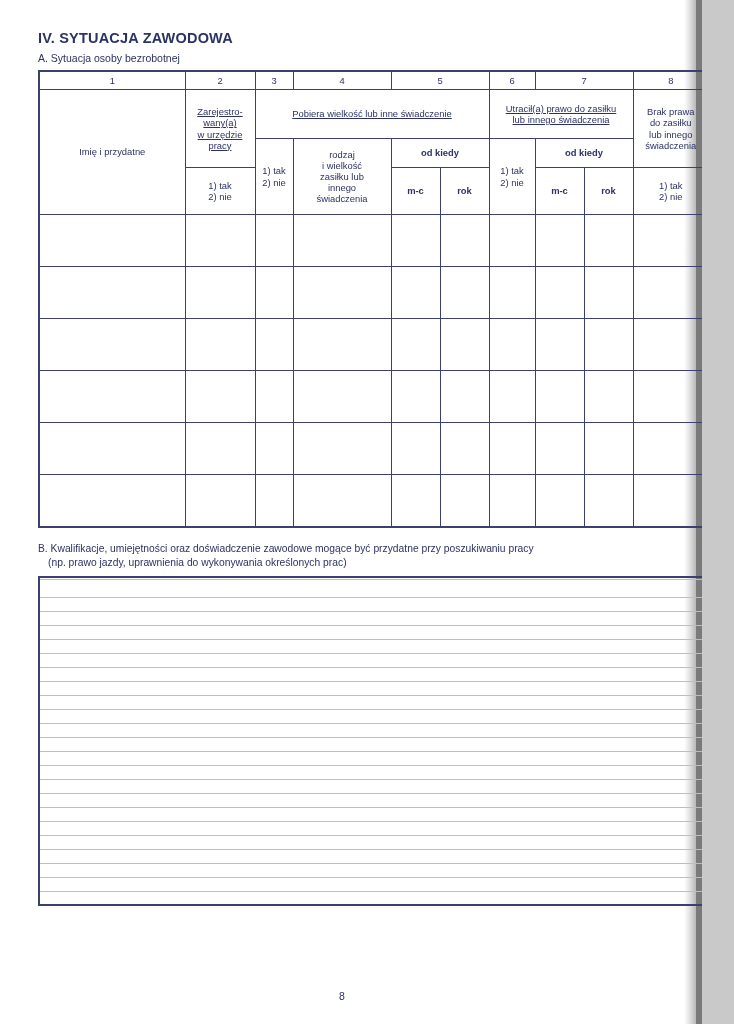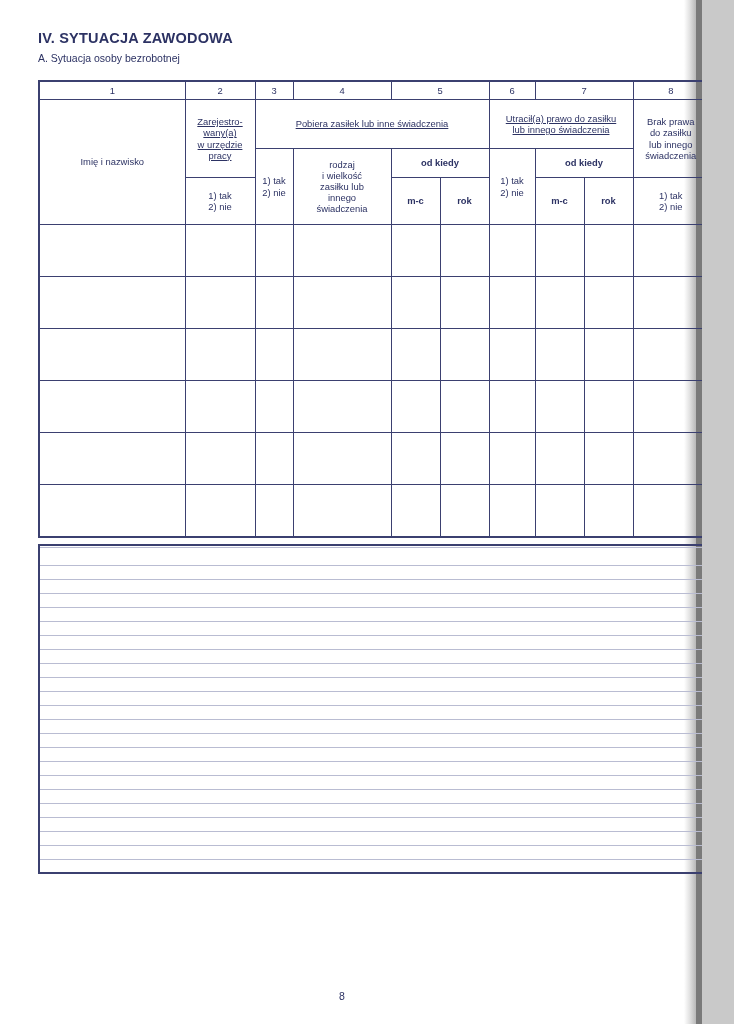--- a/index.html
+++ b/index.html
@@ -44,21 +44,21 @@
   h1.section-title {
     font-size: 14.5px;
     font-weight: bold;
     color: #2c3263;
     margin: 0 0 6px 0;
     letter-spacing: 0.2px;
   }
   .sub-title {
     font-size: 10.5px;
     color: #2c3263;
-    margin: 0 0 16px 0;
+    margin: 0 0 6px 0;
   }
   table.main {
     border-collapse: collapse;
     width: 670px;
     table-layout: fixed;
     color: #2c3263;
   }
   table.main td {
     border: 1px solid #3b4070;
     font-size: 9.4px;
@@ -148,26 +148,26 @@
           <td>2</td>
           <td>3</td>
           <td>4</td>
           <td colspan="2">5</td>
           <td>6</td>
           <td colspan="2">7</td>
           <td class="outer-r">8</td>
         </tr>
 
         <tr>
-          <td class="outer-l name-cell" rowspan="3" style="white-space:pre-line">Imię i nazwisko</td>
+          <td class="outer-l name-cell" rowspan="3" style="white-space:pre-line">Imię i przydatne</td>
           <td class="hdr-tall" rowspan="2" style="white-space:pre-line">Zarejestro-
 wany(a)
 w urzędzie
 pracy</td>
-          <td class="hdr-tall" colspan="4" style="white-space:pre-line">Pobiera zasiłek lub inne świadczenia</td>
+          <td class="hdr-tall" colspan="4" style="white-space:pre-line">Pobiera wielkość lub inne świadczenie</td>
           <td class="hdr-tall" colspan="3" style="white-space:pre-line">Utracił(a) prawo do zasiłku
 lub innego świadczenia</td>
           <td class="outer-r" rowspan="2" style="white-space:pre-line">Brak prawa
 do zasiłku
 lub innego
 świadczenia</td>
         </tr>
 
         <tr>
           <td class="hdr-mid" rowspan="2" style="white-space:pre-line">1) tak
@@ -262,19 +262,23 @@
           <td></td>
           <td></td>
           <td></td>
           <td></td>
           <td></td>
           <td class="outer-r"></td>
         </tr>
       </tbody>
     </table>
 
+    <div class="section-b">
+      <div>B. Kwalifikacje, umiejętności oraz doświadczenie zawodowe mogące być przydatne przy poszukiwaniu pracy</div>
+      <div class="l2">(np. prawo jazdy, uprawnienia do wykonywania określonych prac)</div>
+    </div>
 
     <div class="lines-box"></div>
 
   </div>
 
   <div class="page-number">8</div>
 </div>
 
 </body></html>

